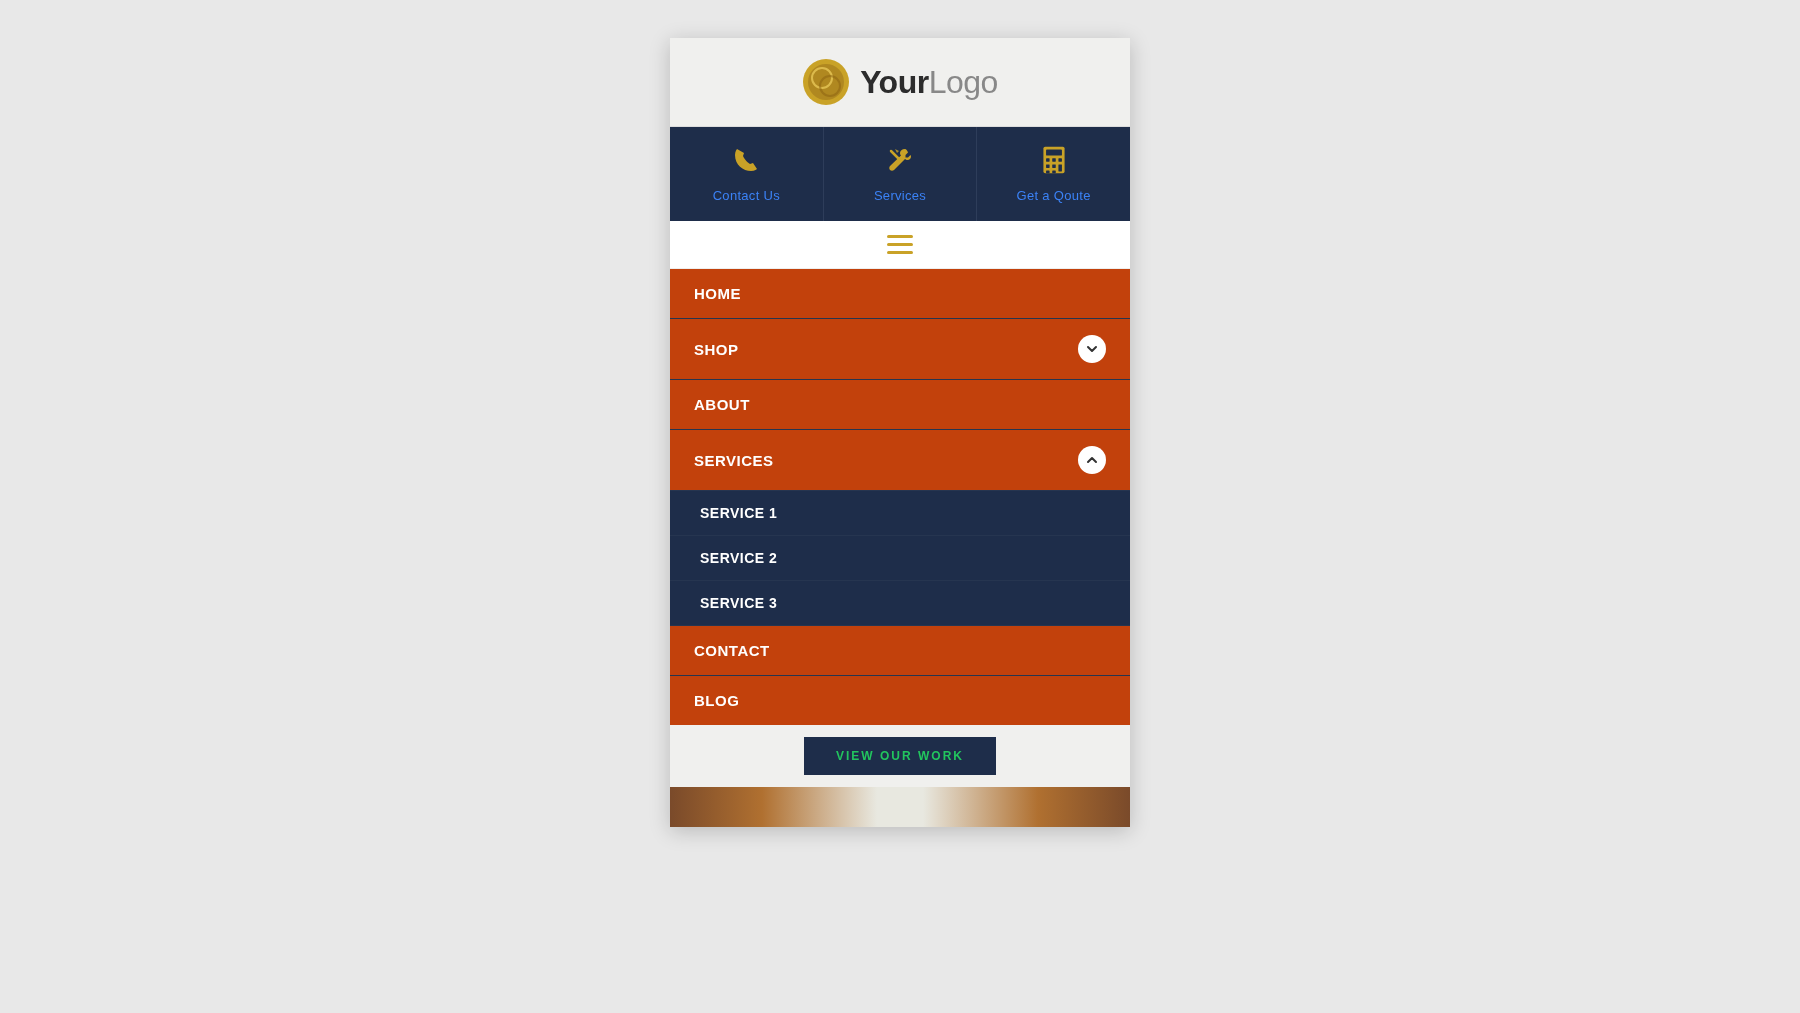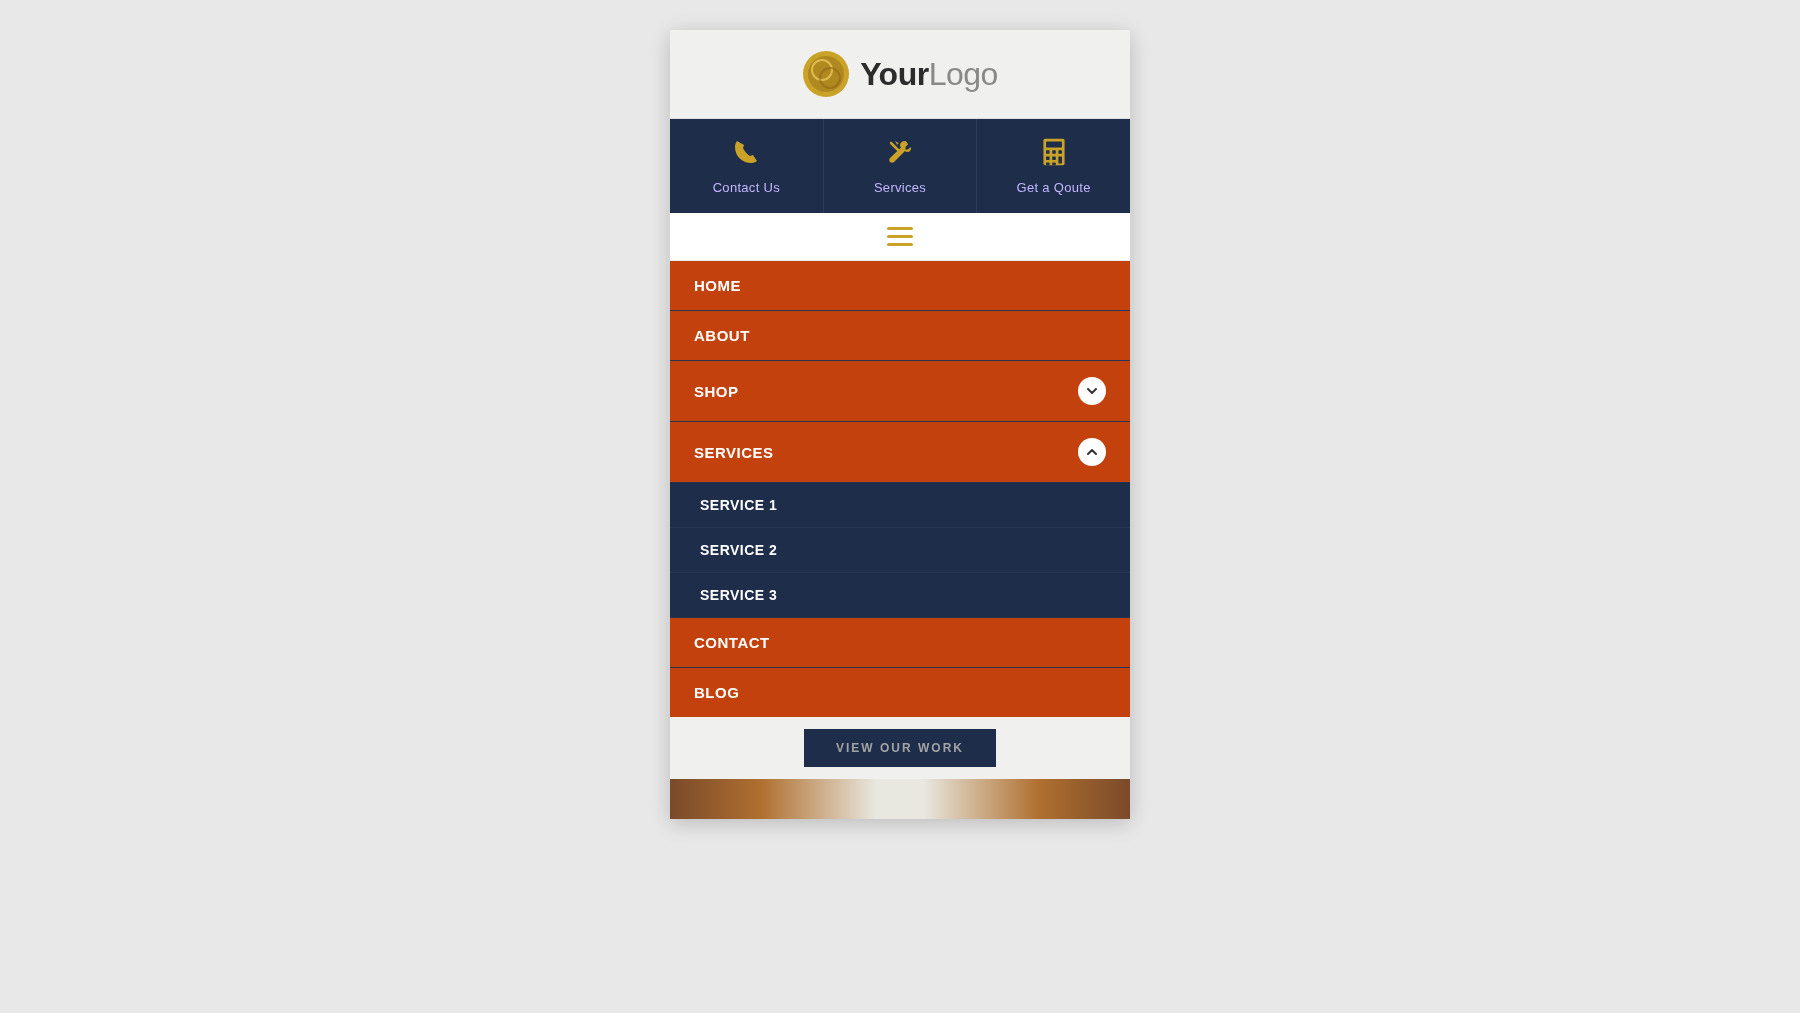--- a/index.html
+++ b/index.html
@@ -8,21 +8,21 @@
       background: #e8e8e8;
       display: flex;
       justify-content: center;
       align-items: flex-start;
       min-height: 100vh;
       font-family: Arial, sans-serif;
     }
 
     .phone-container {
       width: 460px;
-      margin: 30px auto;
+      margin: 38px auto;
       background: #f0f0f0;
       box-shadow: 0 4px 20px rgba(0,0,0,0.2);
     }
 
     
     .header {
       background: #f0f0ee;
       padding: 20px 10px;
       text-align: center;
       border-bottom: 1px solid #ddd;
@@ -79,21 +79,21 @@
     }
 
     .top-nav-item .nav-icon {
       font-size: 28px;
       color: #c9a227;
       margin-bottom: 6px;
     }
 
     .top-nav-item .nav-label {
       font-size: 13px;
-      color: #c4b5fd;
+      color: #3b82f6;
       font-weight: 500;
       letter-spacing: 0.3px;
     }
 
     
     .hamburger-bar {
       background: white;
       padding: 14px;
       display: flex;
       justify-content: center;
@@ -169,21 +169,21 @@
     
     .view-work-bar {
       background: #f0f0ee;
       padding: 12px;
       display: flex;
       justify-content: center;
     }
 
     .view-work-btn {
       background: #1e2d4a;
-      color: #a3a3a3;
+      color: #22c55e;
       padding: 12px 32px;
       font-size: 12px;
       letter-spacing: 2px;
       font-weight: 600;
       cursor: pointer;
       border: none;
       text-transform: uppercase;
     }
 
     
@@ -287,33 +287,33 @@
     </div>
   </div>
 
   <div class="nav-menu">
 
     <div class="nav-item">
       <span>HOME</span>
     </div>
 
     <div class="nav-item">
-      <span>ABOUT</span>
-    </div>
-
-    <div class="nav-item">
       <span>SHOP</span>
       <div class="chevron-btn">
         <svg viewBox="0 0 14 14" fill="none" xmlns="http://www.w3.org/2000/svg">
           <path d="M3 5L7 9L11 5" stroke="#333" stroke-width="2" stroke-linecap="round" stroke-linejoin="round"></path>
         </svg>
       </div>
     </div>
 
     <div class="nav-item">
+      <span>ABOUT</span>
+    </div>
+
+    <div class="nav-item">
       <span>SERVICES</span>
       <div class="chevron-btn">
         <svg viewBox="0 0 14 14" fill="none" xmlns="http://www.w3.org/2000/svg">
           <path d="M3 9L7 5L11 9" stroke="#333" stroke-width="2" stroke-linecap="round" stroke-linejoin="round"></path>
         </svg>
       </div>
     </div>
 
     <div class="sub-nav-item">
       <span>SERVICE 1</span>

